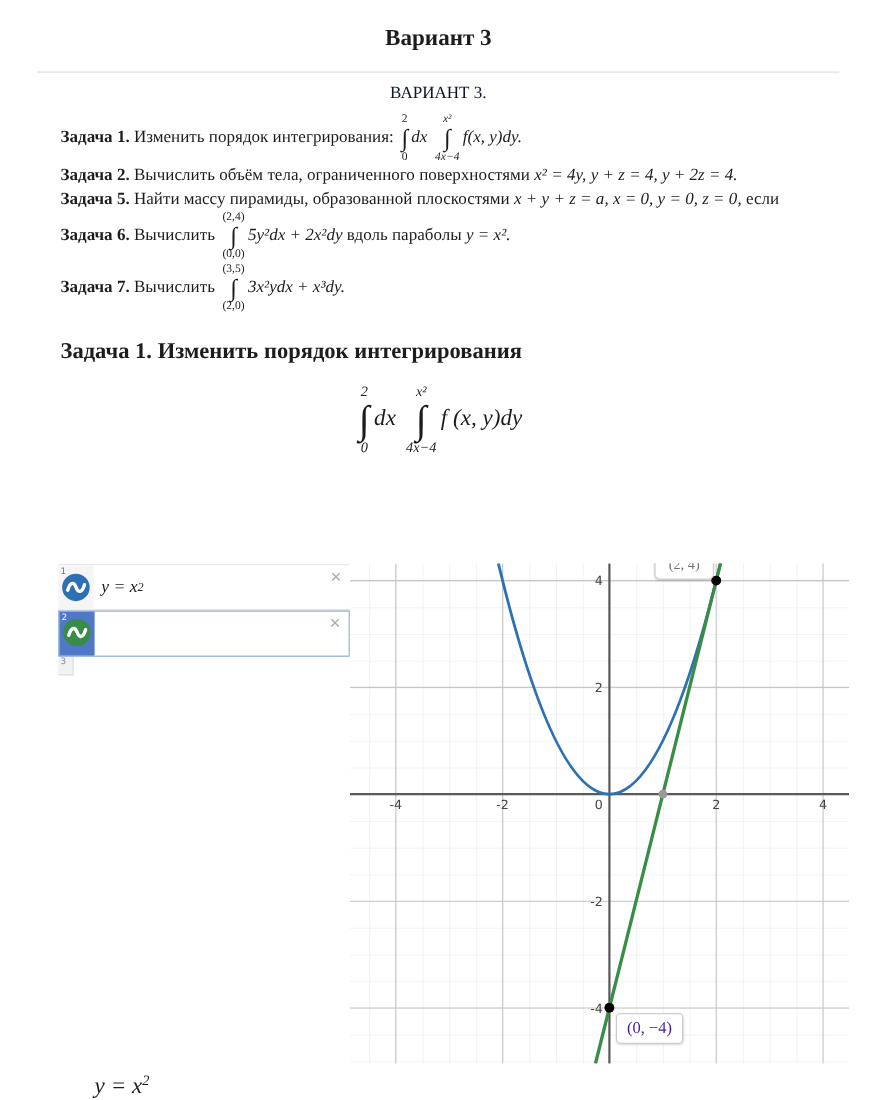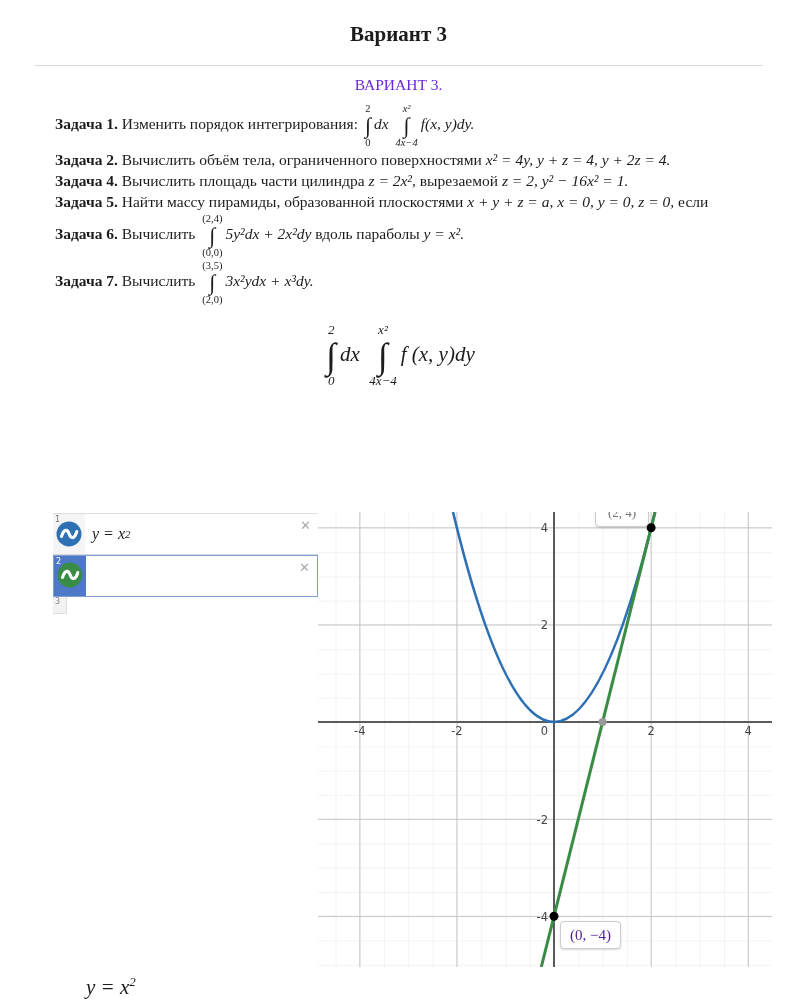--- a/index.html
+++ b/index.html
@@ -2,21 +2,21 @@
 <html><head>
 <meta charset="utf-8">
 <style>
   html,body{margin:0;padding:0;width:797px;height:1000px;background:#fff;overflow:hidden;
     font-family:"Liberation Serif",serif;color:#1c1c1c;position:relative;}
   .page{position:relative;width:797px;height:1000px;}
 
   
   .doc-title{margin:22px 0 18px;text-align:center;font-size:21px;font-weight:bold;}
   .rule{border:none;border-top:1px solid #d9d9d9;margin:12px 34px 0;}
-  .subtitle{margin:10px 0 0;text-align:center;font-size:15.5px;color:#6d28d9;}
+  .subtitle{margin:10px 0 0;text-align:center;font-size:15.5px;color:#0f172a;}
 
   
   .tasks{margin:9px 42px 0 55px;font-size:15.5px;line-height:19px;}
   .tasks p{margin:2px 0 0;}
   .tlabel{font-weight:bold;}
   .math{font-style:italic;}
   .iint{display:inline-flex;flex-direction:column;align-items:center;vertical-align:middle;
         line-height:1;margin:0 3px;}
   .iint .u,.iint .l{font-size:10.5px;line-height:1.1;}
   .iint .s{font-size:22px;line-height:1;}
@@ -94,27 +94,20 @@
           <span class="s">∫</span>
           <span class="u math">4x−4</span>
         </span><i class="math">f(x, y)dy.</i>
     </p>
     <p>
       <b class="tlabel">Задача 2.</b>
       <span>Вычислить объём тела, ограниченного поверхностями</span>
       <i class="math">x² = 4y, y + z = 4, y + 2z = 4.</i>
     </p>
     <p>
-      <b class="tlabel">Задача 4.</b>
-      <span>Вычислить площадь части цилиндра</span>
-      <i class="math">z = 2x²,</i>
-      <span>вырезаемой</span>
-      <i class="math">z = 2, y² − 16x² = 1.</i>
-    </p>
-    <p>
       <b class="tlabel">Задача 5.</b>
       <span>Найти массу пирамиды, образованной плоскостями</span>
       <i class="math">x + y + z = a, x = 0, y = 0, z = 0,</i>
       <span>если</span>
     </p>
     <p class="tall">
       <b class="tlabel">Задача 6.</b>
       <span>Вычислить</span>
       <span class="iint">
           <span class="u">(2,4)</span>
@@ -128,20 +121,21 @@
       <b class="tlabel">Задача 7.</b>
       <span>Вычислить</span>
       <span class="iint">
           <span class="u">(3,5)</span>
           <span class="s">∫</span>
           <span class="u">(2,0)</span>
         </span><i class="math">3x²ydx + x³dy.</i>
     </p>
   </div>
 
+  <div class="section-heading">Задача 1. Изменить порядок интегрирования</div>
 
   <div class="big-formula">
     <span class="bint">
         <span class="lim">2</span>
         <span class="isym">∫</span>
         <span class="lim">0</span>
       </span><span>dx</span>
     <span class="bint">
         <span class="lim">x²</span>
         <span class="isym">∫</span>

